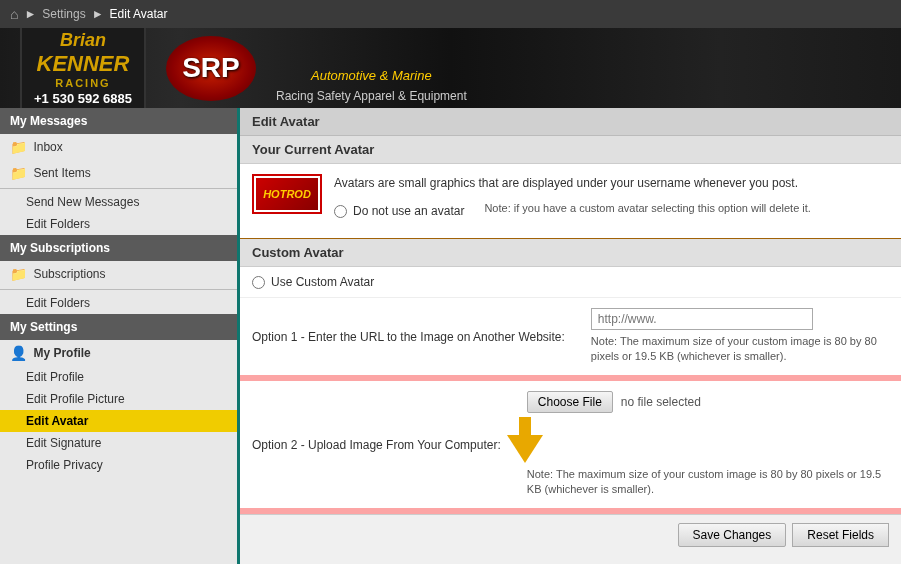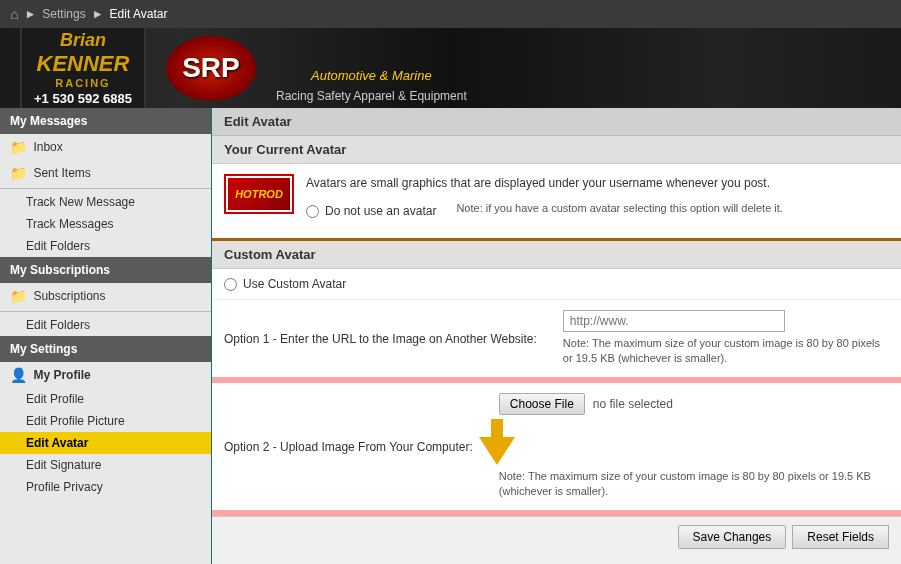--- a/index.html
+++ b/index.html
@@ -84,23 +84,23 @@
     .banner-wps .rcm { font-size: 10px; color: #6666aa; margin-top: 2px; }
 
     
     .main-layout {
       display: flex;
       height: calc(564px - 28px - 80px);
     }
 
     
     .sidebar {
-      width: 212px;
+      width: 240px;
       background: #e8e8e8;
-      border-right: 1px solid #0f766e;
+      border-right: 3px solid #0f766e;
       overflow-y: auto;
       flex-shrink: 0;
     }
     .sidebar-section-header {
       background: #5a5a5a;
       color: #fff;
       padding: 6px 10px;
       font-size: 12px;
       font-weight: bold;
     }
@@ -210,21 +210,21 @@
       line-height: 1.5;
     }
     .radio-row {
       display: flex;
       align-items: center;
       gap: 6px;
       margin-top: 4px;
     }
     .radio-label { font-size: 12px; color: #333; }
 
-    .custom-avatar-section { border-top: 3px solid #a16207; }
+    .custom-avatar-section { border-top: 1px solid #a16207; }
     .option-row {
       display: flex;
       align-items: center;
       padding: 10px 12px;
       gap: 26px;
       border-bottom: 6px solid #fca5a5;
     }
     .option-label {
       font-size: 12px;
       color: #333;
@@ -330,22 +330,21 @@
     <div class="sidebar-section-header">My Messages</div>
     <div class="sidebar-folder-item">
       <span class="folder-icon">📁</span>
       <span>Inbox</span>
     </div>
     <div class="sidebar-folder-item">
       <span class="folder-icon">📁</span>
       <span>Sent Items</span>
     </div>
     <hr class="sidebar-divider">
-    <a class="sidebar-link">Track New Message</a>
-    <a class="sidebar-link">Track Messages</a>
+    <a class="sidebar-link">Send New Messages</a>
     <a class="sidebar-link">Edit Folders</a>
 
     <div class="sidebar-section-header">My Subscriptions</div>
     <div class="sidebar-folder-item">
       <span class="folder-icon">📁</span>
       <span>Subscriptions</span>
     </div>
     <hr class="sidebar-divider">
     <a class="sidebar-link">Edit Folders</a>
 

